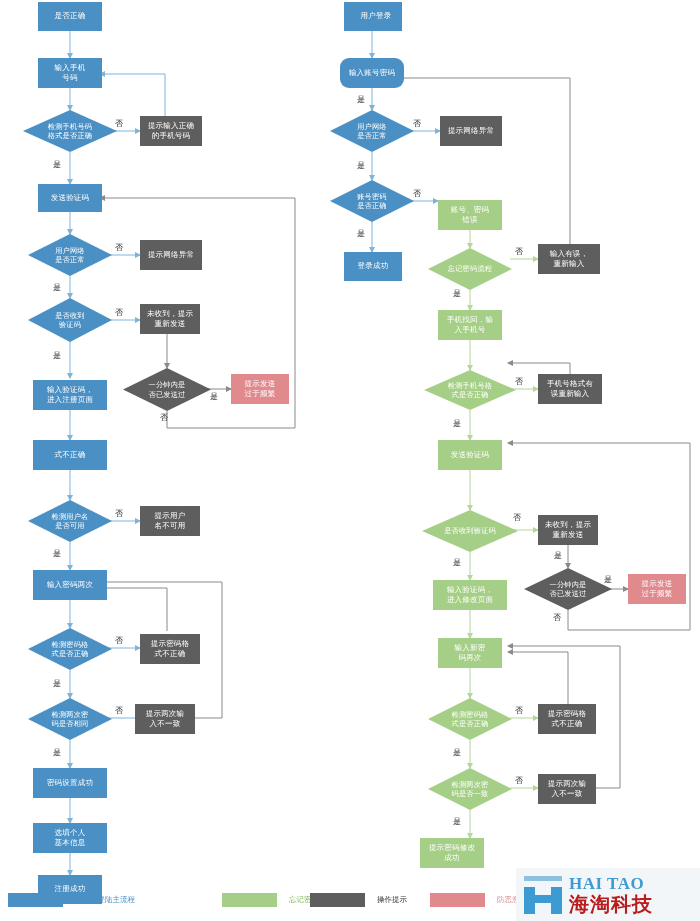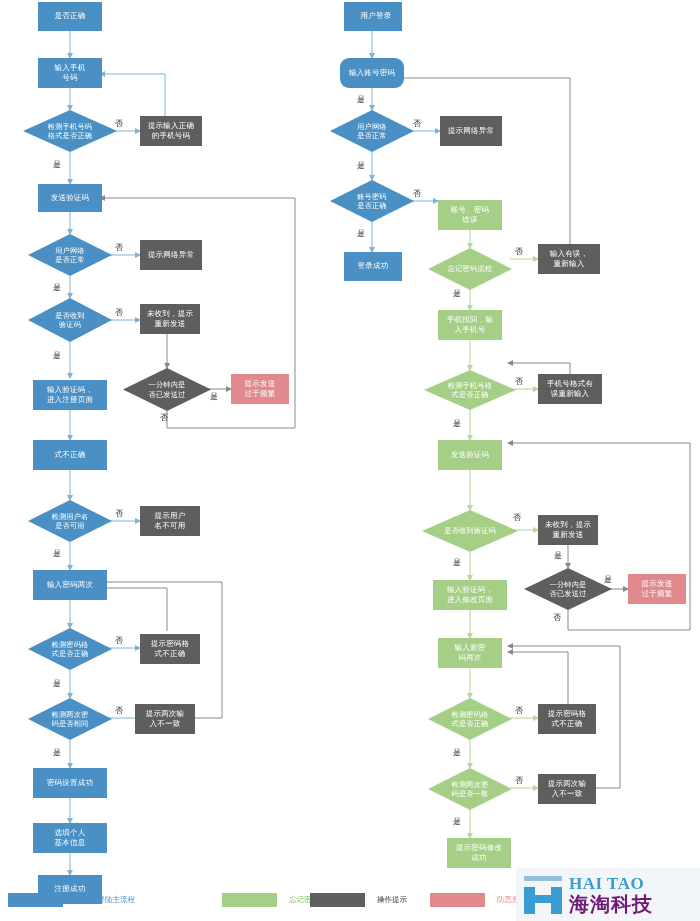--- a/index.html
+++ b/index.html
@@ -81,21 +81,21 @@
   }
   #logo .mark { width: 42px; height: 40px; margin-left: 6px; flex: none; }
   #logo .words { margin-left: 5px; line-height: 1; }
   #logo .en {
     font-family: "Liberation Serif", "DejaVu Serif", serif;
     font-size: 17px; font-weight: bold;
     color: #3d9bd3; letter-spacing: .5px;
   }
   #logo .cn {
     font-size: 20px; font-weight: bold;
-    color: #701a75; letter-spacing: 1px; margin-top: 2px;
+    color: #b91c1c; letter-spacing: 1px; margin-top: 2px;
   }
 </style>
 </head>
 <body>
 
 <div id="canvas">
 
   <svg id="edges" viewBox="0 0 700 921">
     <defs>
       <marker id="ab" markerWidth="6" markerHeight="6" refX="5" refY="3" orient="auto">
@@ -326,21 +326,21 @@
     <span class="dia-label">检测密码格<br>式是否正确</span>
   </div>
   <div class="node rect gray" style="left:538px; top:704px; width:58px; height:30px;">提示密码格<br>式不正确</div>
   <div class="node diamond" style="left:428px; top:768px; width:84px; height:42px;">
     <svg class="dia-shape" viewBox="0 0 84 42" preserveAspectRatio="none">
         <polygon points="42,0 84,21 42,42 0,21" fill="#a5cf86"></polygon>
       </svg>
     <span class="dia-label">检测两次密<br>码是否一致</span>
   </div>
   <div class="node rect gray" style="left:538px; top:774px; width:58px; height:30px;">提示两次输<br>入不一致</div>
-  <div class="node rect green" style="left:447px; top:838px; width:64px; height:30px;">提示密码修改<br>成功</div>
+  <div class="node rect green" style="left:420px; top:838px; width:64px; height:30px;">提示密码修改<br>成功</div>
 
   <div id="legend">
     <div class="legend-item" style="left:8px;">
       <span class="legend-swatch" style="background:#4a90c4;"></span>
       <span class="legend-text" style="color:#4a90c4;">注册和登陆主流程</span>
     </div>
     <div class="legend-item" style="left:222px;">
       <span class="legend-swatch" style="background:#a5cf86;"></span>
       <span class="legend-text" style="color:#7cb85c;">忘记密码流程</span>
     </div>

